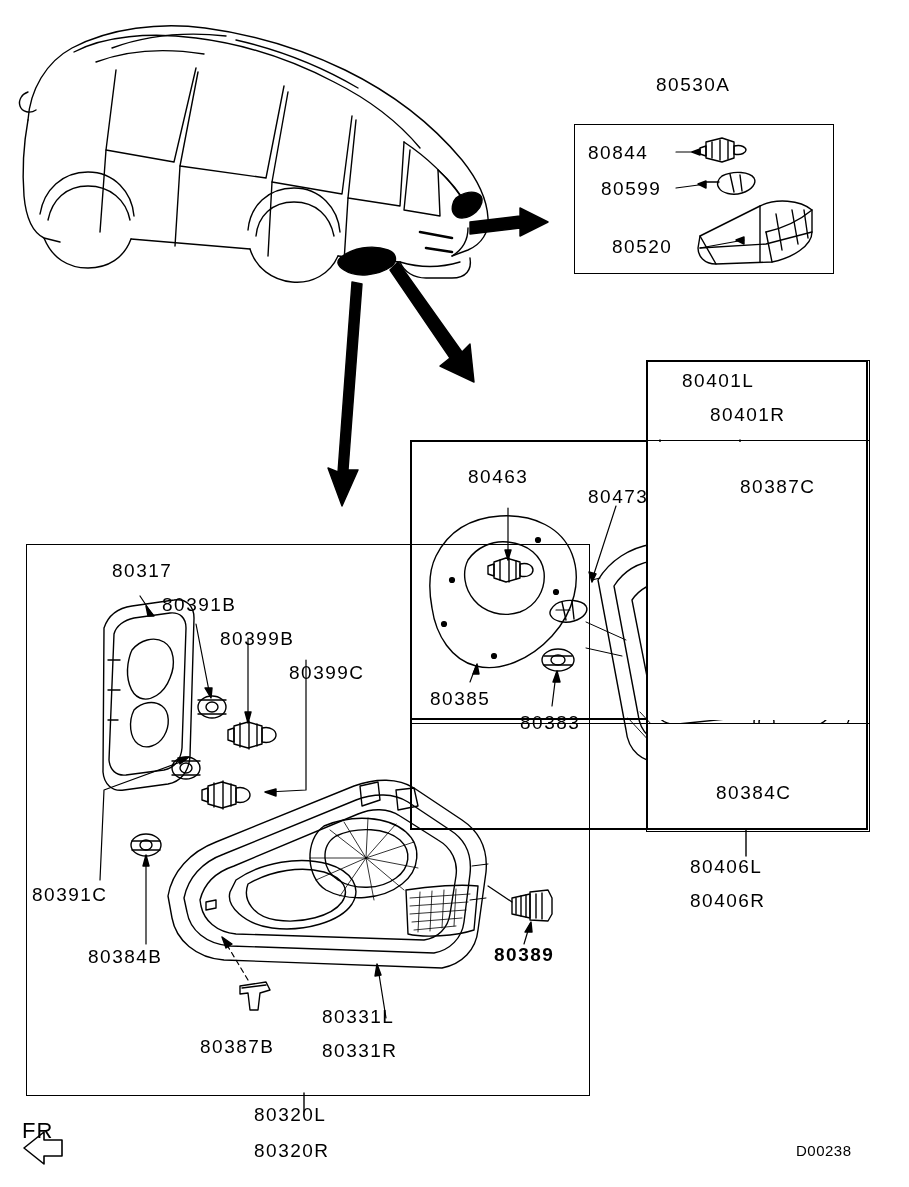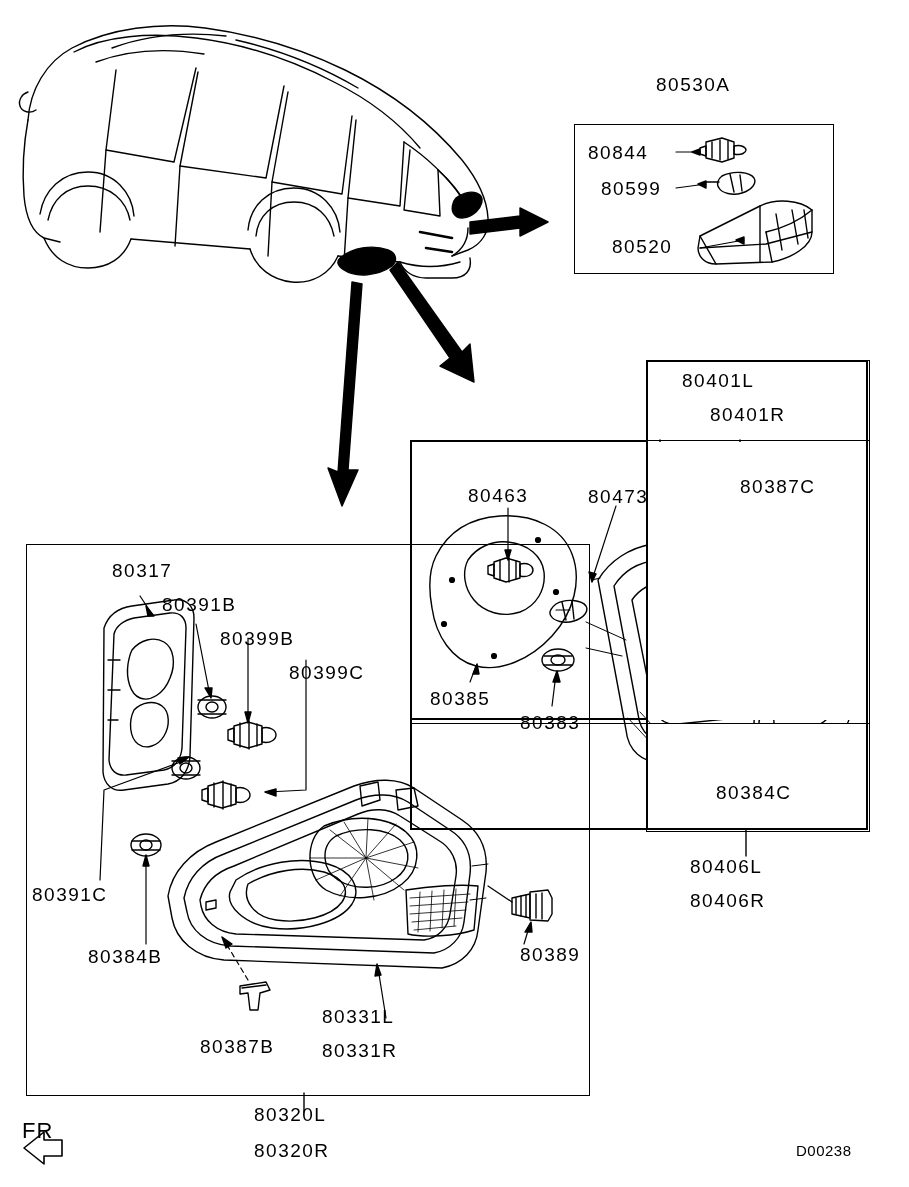--- a/index.html
+++ b/index.html
@@ -343,37 +343,37 @@
   <div class="box" style="left:86px; top:780px; width:502px; height:314px; border:0;"></div>
 
   <div class="lbl" style="left:656px; top:74px;">80530A</div>
   <div class="lbl" style="left:588px; top:142px;">80844</div>
   <div class="lbl" style="left:591px; top:178px;margin-left:10px;">80599</div>
   <div class="lbl" style="left:612px; top:236px;">80520</div>
 
   <div class="lbl" style="left:682px; top:370px;">80401L</div>
   <div class="lbl" style="left:710px; top:404px;">80401R</div>
   <div class="lbl" style="left:740px; top:476px;">80387C</div>
-  <div class="lbl" style="left:468px; top:466px;margin-top:19px;">80463</div>
+  <div class="lbl" style="left:468px; top:466px;">80463</div>
   <div class="lbl" style="left:588px; top:486px;">80473</div>
   <div class="lbl" style="left:430px; top:688px;">80385</div>
   <div class="lbl" style="left:520px; top:712px;">80383</div>
   <div class="lbl" style="left:716px; top:782px;">80384C</div>
 
   <div class="lbl" style="left:690px; top:856px;">80406L</div>
   <div class="lbl" style="left:690px; top:890px;">80406R</div>
 
   <div class="lbl" style="left:112px; top:560px;">80317</div>
   <div class="lbl" style="left:162px; top:594px;">80391B</div>
   <div class="lbl" style="left:220px; top:628px;">80399B</div>
   <div class="lbl" style="left:250px; top:662px;padding-left:39px;">80399C</div>
   <div class="lbl" style="left:32px; top:884px;">80391C</div>
   <div class="lbl" style="left:88px; top:946px;">80384B</div>
   <div class="lbl" style="left:200px; top:1036px;">80387B</div>
-  <div class="lbl" style="left:520px; top:944px;">80389</div>
+  <div class="lbl" style="left:494px; top:944px;font-weight:bold;">80389</div>
   <div class="lbl" style="left:322px; top:1006px;">80331L</div>
   <div class="lbl" style="left:322px; top:1040px;">80331R</div>
   <div class="lbl" style="left:254px; top:1104px;">80320L</div>
   <div class="lbl" style="left:254px; top:1140px;">80320R</div>
 
   <div class="fr-label" style="left:22px; top:1118px;">FR</div>
   <div class="lbl code" style="left:796px; top:1142px;">D00238</div>
 
 </div>
 

